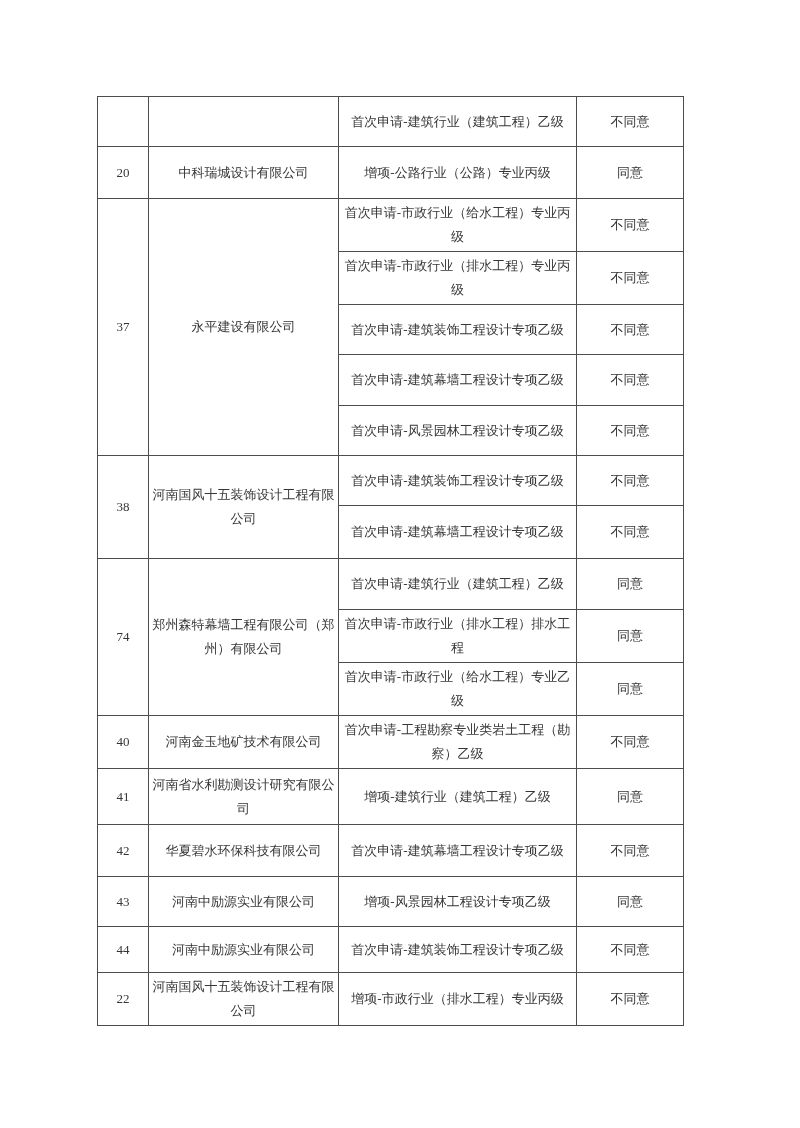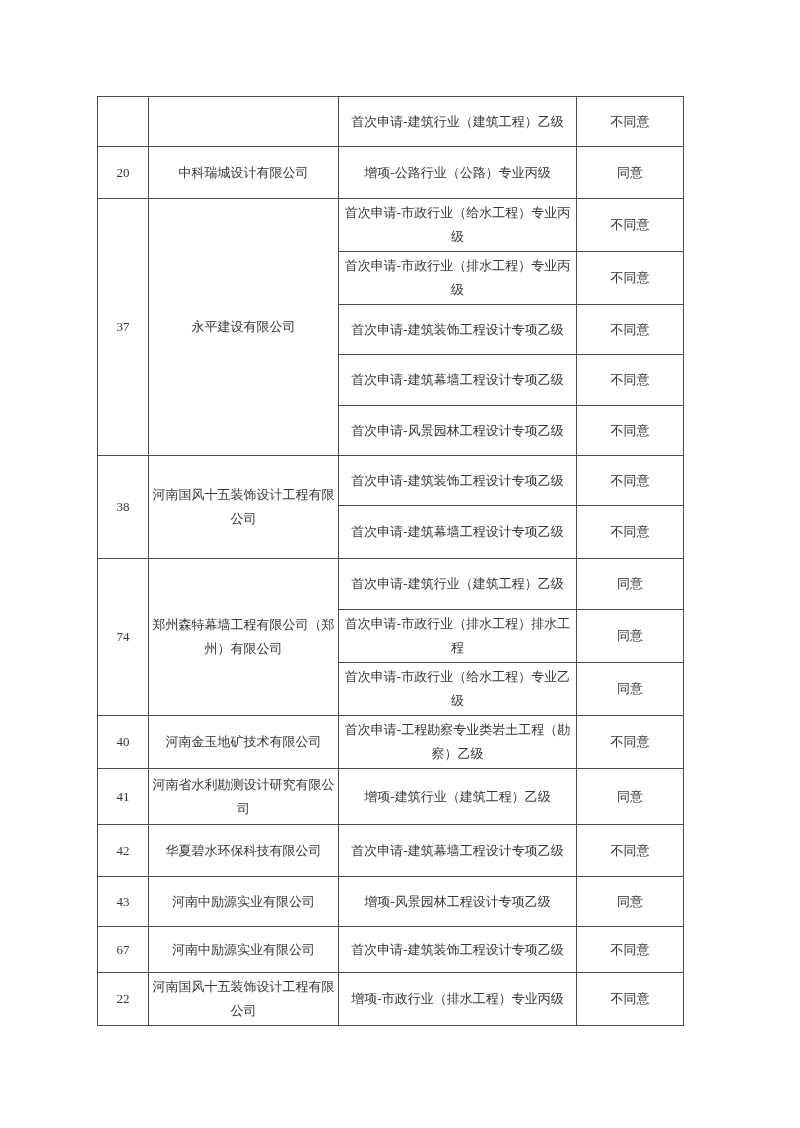--- a/index.html
+++ b/index.html
@@ -142,21 +142,21 @@
       </tr>
 
       <tr style="height:50px">
         <td class="c-no">43</td>
         <td class="c-company">河南中励源实业有限公司</td>
         <td class="c-app">增项-风景园林工程设计专项乙级</td>
         <td class="c-result">同意</td>
       </tr>
 
       <tr style="height:46px">
-        <td class="c-no">67</td>
+        <td class="c-no">44</td>
         <td class="c-company">河南中励源实业有限公司</td>
         <td class="c-app">首次申请-建筑装饰工程设计专项乙级</td>
         <td class="c-result">不同意</td>
       </tr>
 
       <tr style="height:49px">
         <td class="c-no">22</td>
         <td class="c-company">河南国风十五装饰设计工程有限公司</td>
         <td class="c-app">增项-市政行业（排水工程）专业丙级</td>
         <td class="c-result">不同意</td>

